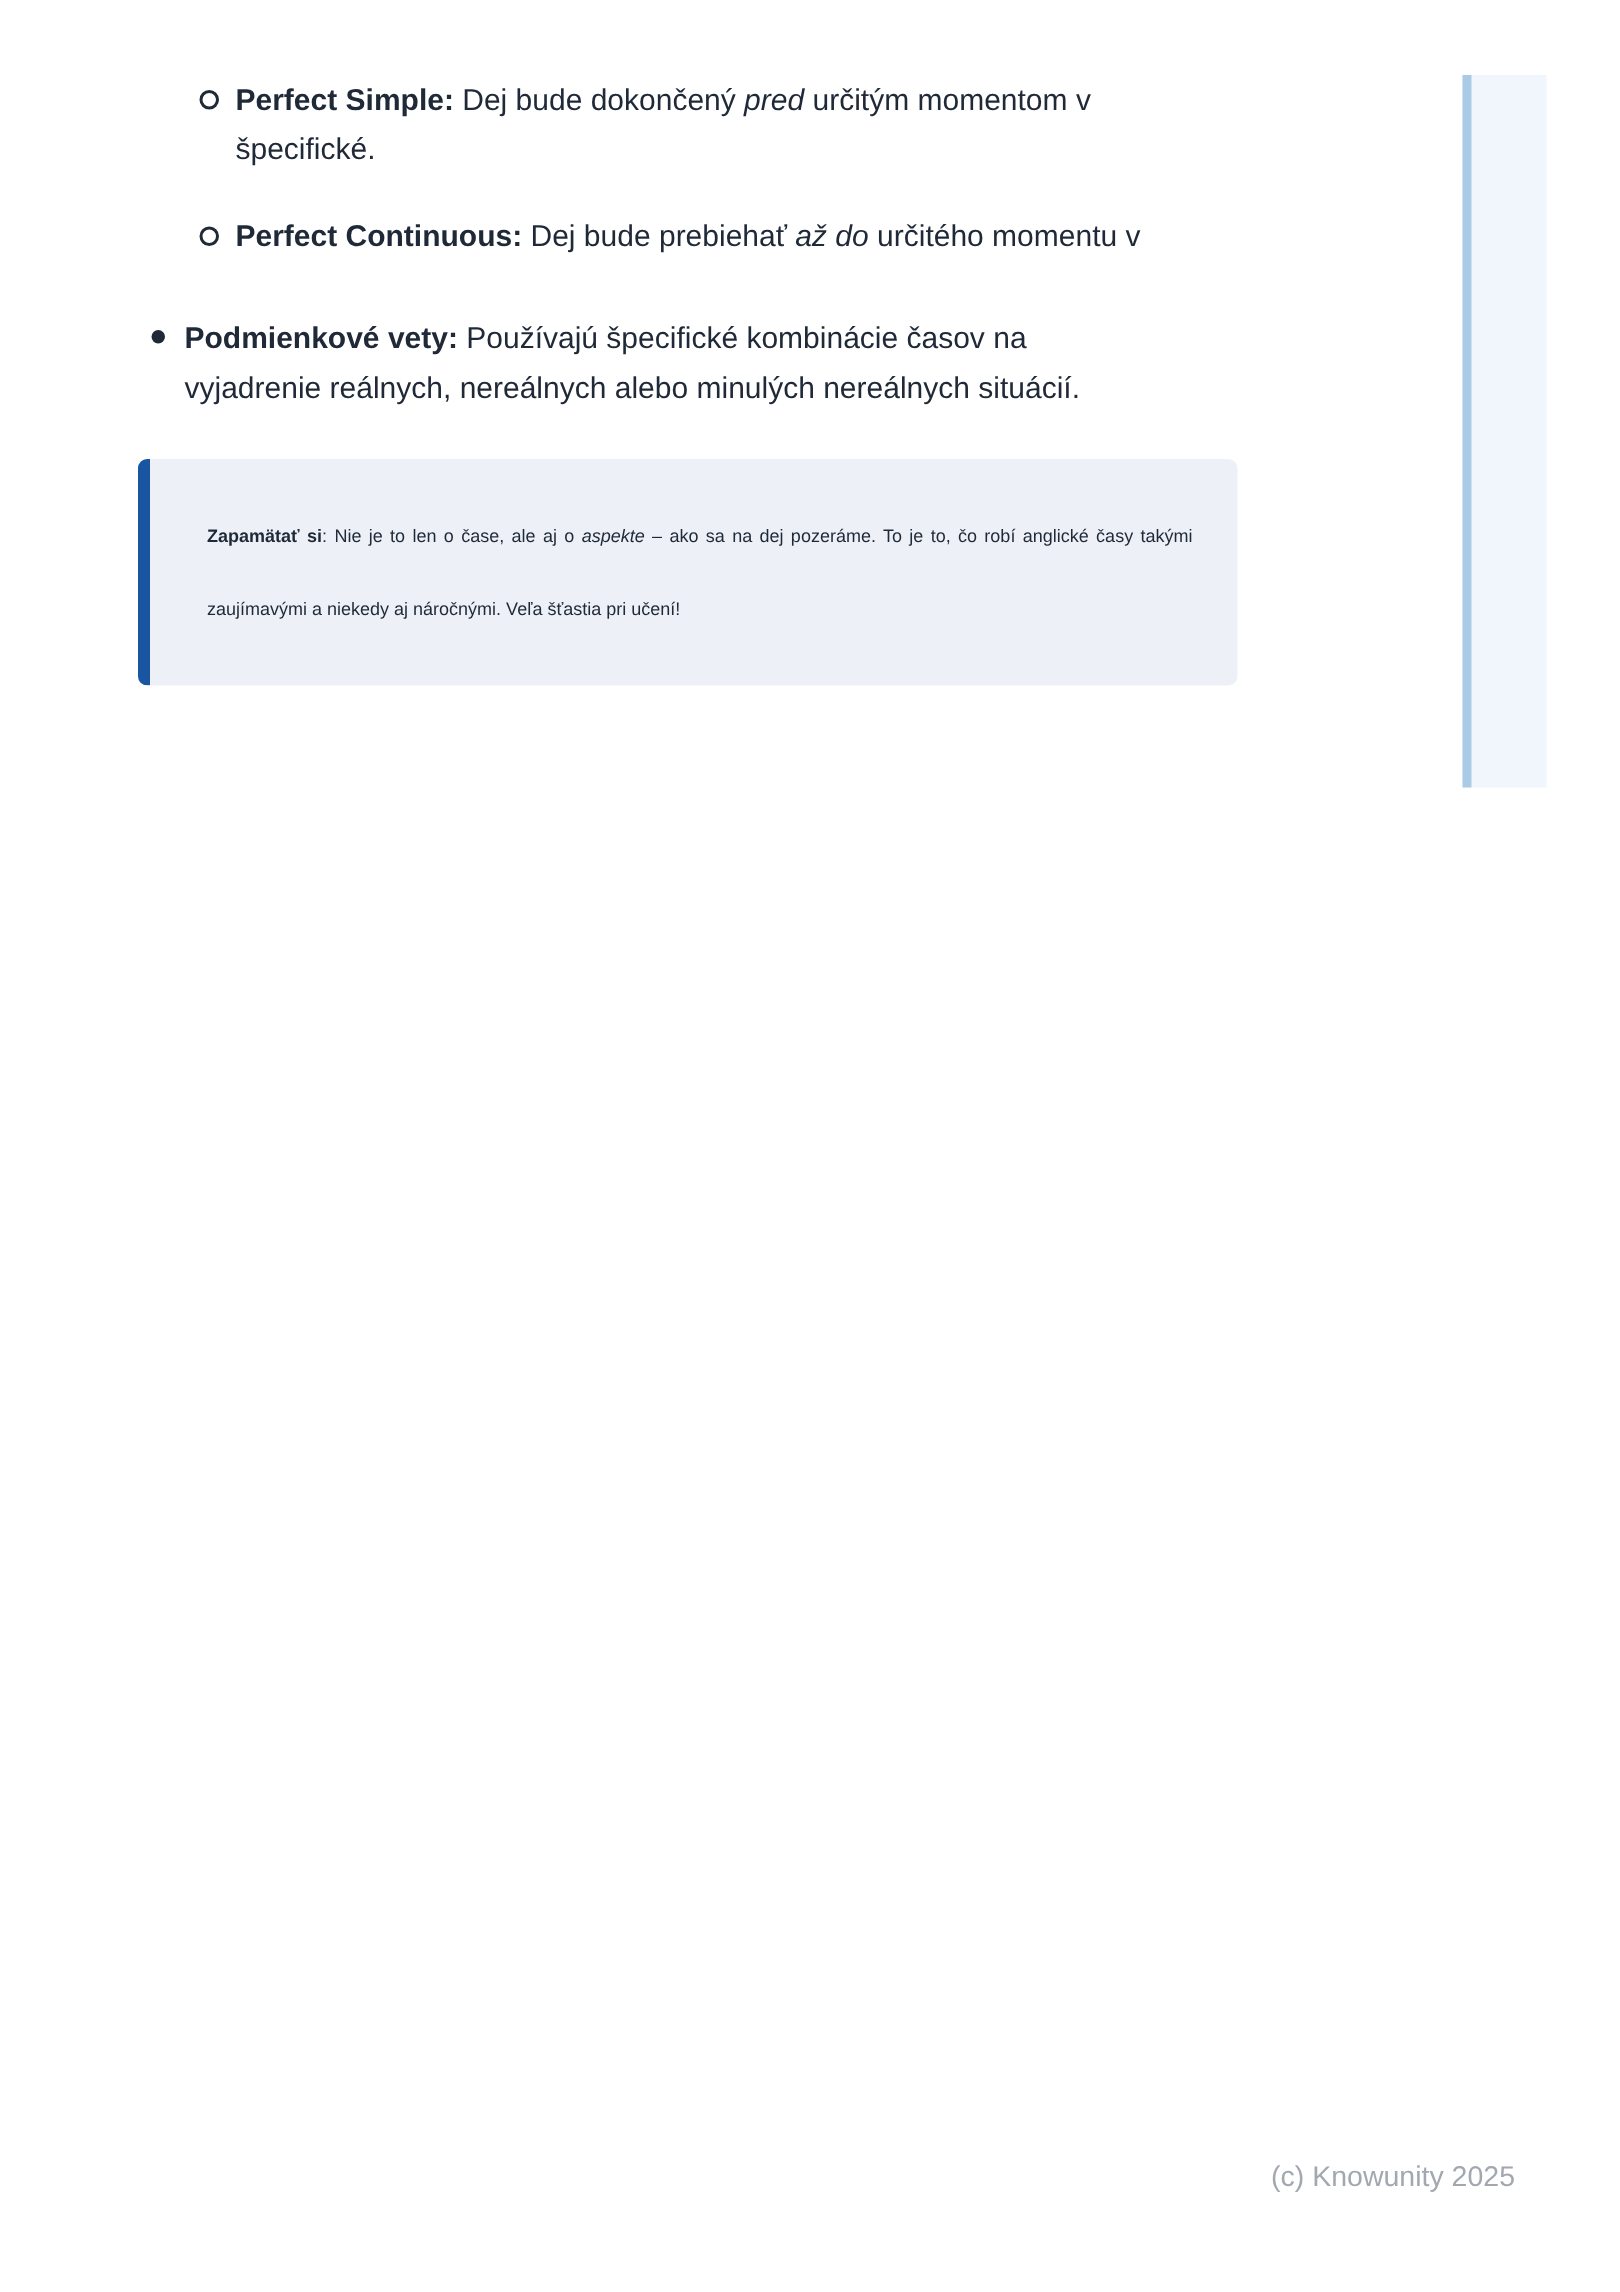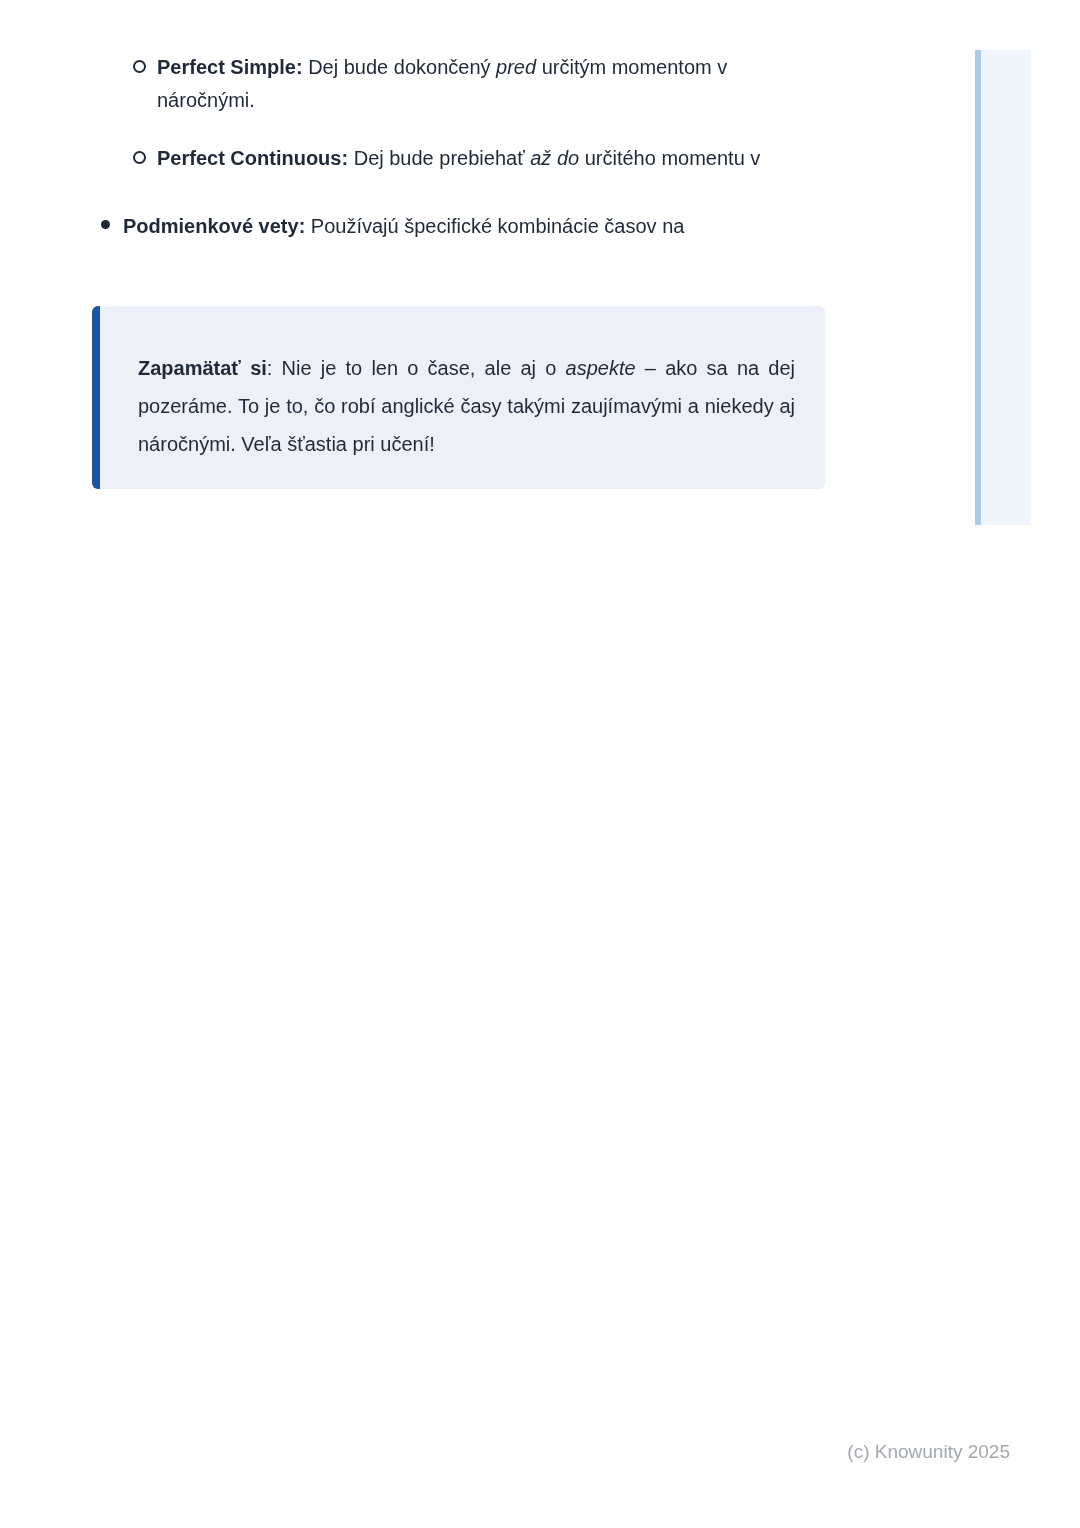--- a/index.html
+++ b/index.html
@@ -54,25 +54,24 @@
     left:92px;
     top:306px;
     width:733px;
     box-sizing:border-box;
     background:var(--callout-bg);
     border-left:8px solid var(--callout-border);
     border-radius:6px;
     padding:27px 30px 26px 38px;
   }
   .callout .txt{
-    font-size:20px;
-    line-height:38px;
+    font-size:12px;
+    line-height:49px;
     text-align:justify;
     color:var(--text);
-    margin-top:16px;
   }
   .side-panel{
     position:absolute;
     left:975px;
     top:50px;
     width:56px;
     height:475px;
     box-sizing:border-box;
     background:var(--side-panel-bg);
     border-left:6px solid var(--side-panel-edge);
@@ -87,35 +86,36 @@
 </style>
 </head>
 <body>
 
 <div class="page">
 
   <div class="list-item" style="top:51px;left:133px;">
     <span class="marker open-circle"></span>
     <div class="txt">
         <div class="line"><span class="b">Perfect Simple:</span><span> Dej bude dokončený </span><span class="i">pred</span><span> určitým momentom v</span></div>
-        <div class="line"><span>náročnými.</span></div>
+        <div class="line"><span>špecifické.</span></div>
       </div>
   </div>
 
   <div class="list-item" style="top:142px;left:133px;">
     <span class="marker open-circle"></span>
     <div class="txt">
         <div class="line"><span class="b">Perfect Continuous:</span><span> Dej bude prebiehať </span><span class="i">až do</span><span> určitého momentu v</span></div>
       </div>
   </div>
 
   <div class="list-item" style="top:210px;left:101px;">
     <span class="marker disc"></span>
     <div class="txt">
         <div class="line"><span class="b">Podmienkové vety:</span><span> Používajú špecifické kombinácie časov na</span></div>
+        <div class="line"><span>vyjadrenie reálnych, nereálnych alebo minulých nereálnych situácií.</span></div>
       </div>
   </div>
 
   <div class="callout">
     <div class="txt"><span class="b">Zapamätať si</span><span>: Nie je to len o čase, ale aj o </span><span class="i">aspekte</span><span> – ako sa na dej pozeráme. To je to, čo robí anglické časy takými zaujímavými a niekedy aj náročnými. Veľa šťastia pri učení!</span></div>
   </div>
 
   <div class="side-panel"></div>
 
   <div class="footer">(c) Knowunity 2025</div>

